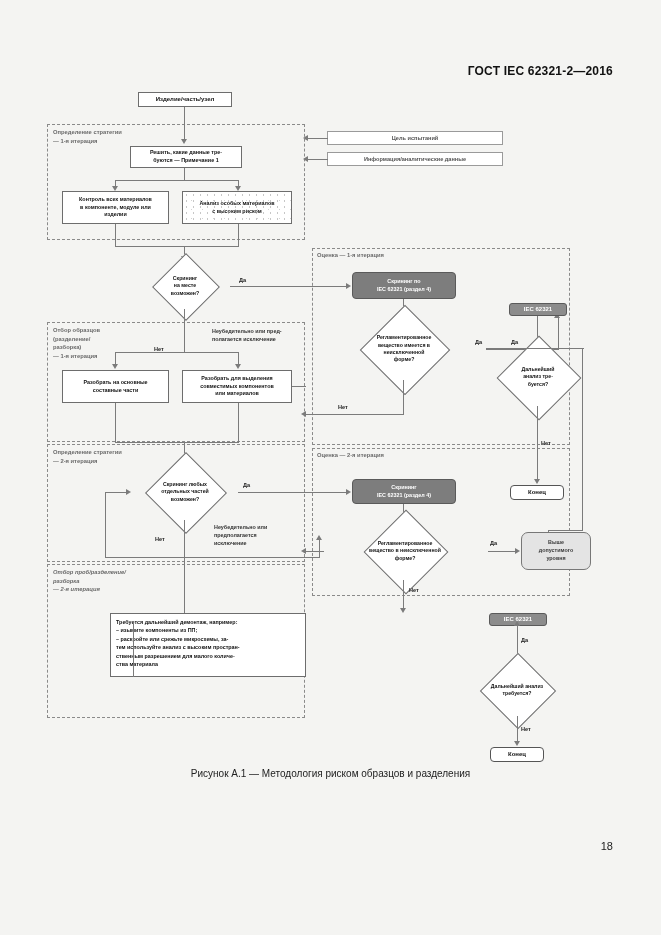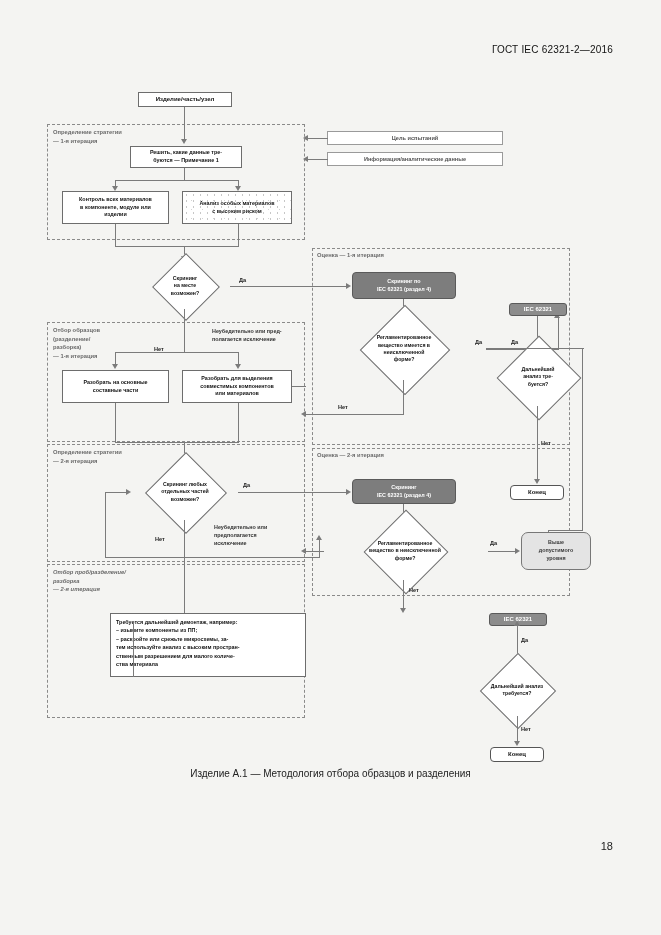--- a/index.html
+++ b/index.html
@@ -8,22 +8,22 @@
     background:#f4f4f2;
     font-family:"Liberation Sans", sans-serif;
     color:#1a1a1a;
     position:relative;
     overflow:hidden;
   }
   .page{position:absolute;inset:0;}
 
   
   .doc-header{
-    position:absolute;top:44px;right:48px;
-    font-size:10px;font-weight:normal;letter-spacing:.2px;
+    position:absolute;top:64px;right:48px;
+    font-size:12px;font-weight:bold;letter-spacing:.2px;
     color:#111;
   }
   .fig-caption{
     position:absolute;top:768px;left:0;right:0;
     text-align:center;font-size:10px;color:#222;
   }
   .page-num{
     position:absolute;top:840px;right:48px;
     font-size:11px;color:#222;
   }
@@ -328,16 +328,16 @@
     <div class="lbl" style="white-space:pre-line;">Дальнейший анализ
 требуется?</div>
   </div>
 
   <div class="edge-lbl" style="left:521px;top:726px;">Нет</div>
   <div class="ln v" style="left:517px;top:716px;height:27px;"></div>
   <div class="arrow down" style="left:514px;top:741px;"></div>
 
   <div class="node box endnode" style="left:490px;top:747px;width:54px;height:15px;font-size:6px;">Конец</div>
 
-  <div class="fig-caption">Изделие А.1 — Методология отбора образцов и разделения</div>
+  <div class="fig-caption">Рисунок А.1 — Методология риском образцов и разделения</div>
   <div class="page-num">18</div>
 
 </div>
 
 </body></html>

